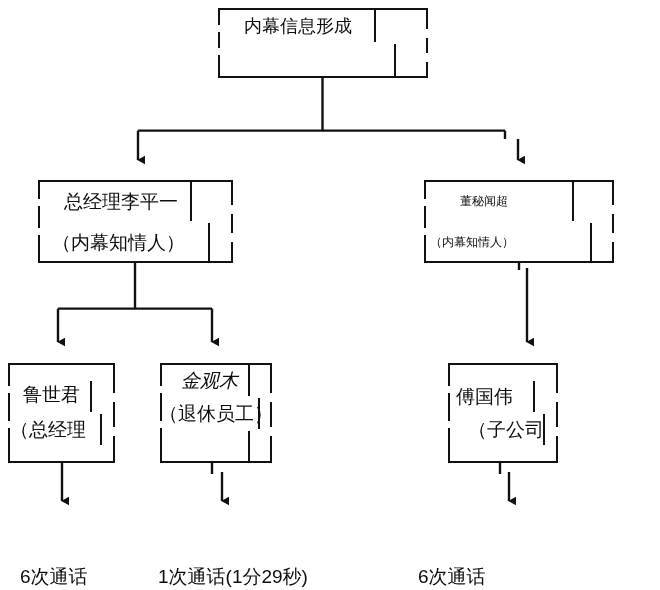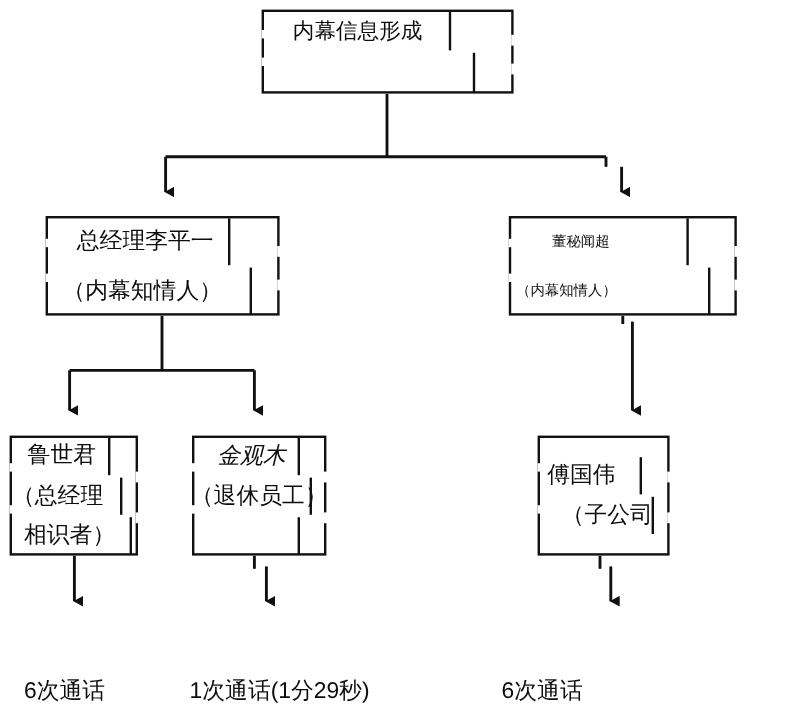--- a/index.html
+++ b/index.html
@@ -198,24 +198,20 @@
     <div class="frame-r"></div>
     <div class="rows">
       <div class="row" style="height:33px; padding-left:15px;font-family:Liberation Mono, monospace;">
         <span class="txt">鲁世君</span>
         <span class="tick" style="left:82px;"></span>
       </div>
       <div class="row" style="height:33px; padding-left:2px;">
         <span class="txt">（总经理</span>
         <span class="tick" style="left:92px;"></span>
       </div>
-      <div class="row" style="height:33px; padding-left:12px;">
-        <span class="txt">相识者）</span>
-        <span class="tick" style="left:100px;"></span>
-      </div>
     </div>
   </div>
 
   <div class="node" id="node-jinguanmu" style="left:160px; top:363px; width:112px; height:100px; font-size:19px;">
     <div class="frame"></div>
     <div class="frame-r"></div>
     <div class="rows">
       <div class="row" style="height:33px; padding-left:21px;font-style:italic;">
         <span class="txt">金观木</span>
         <span class="tick" style="left:88px;"></span>

